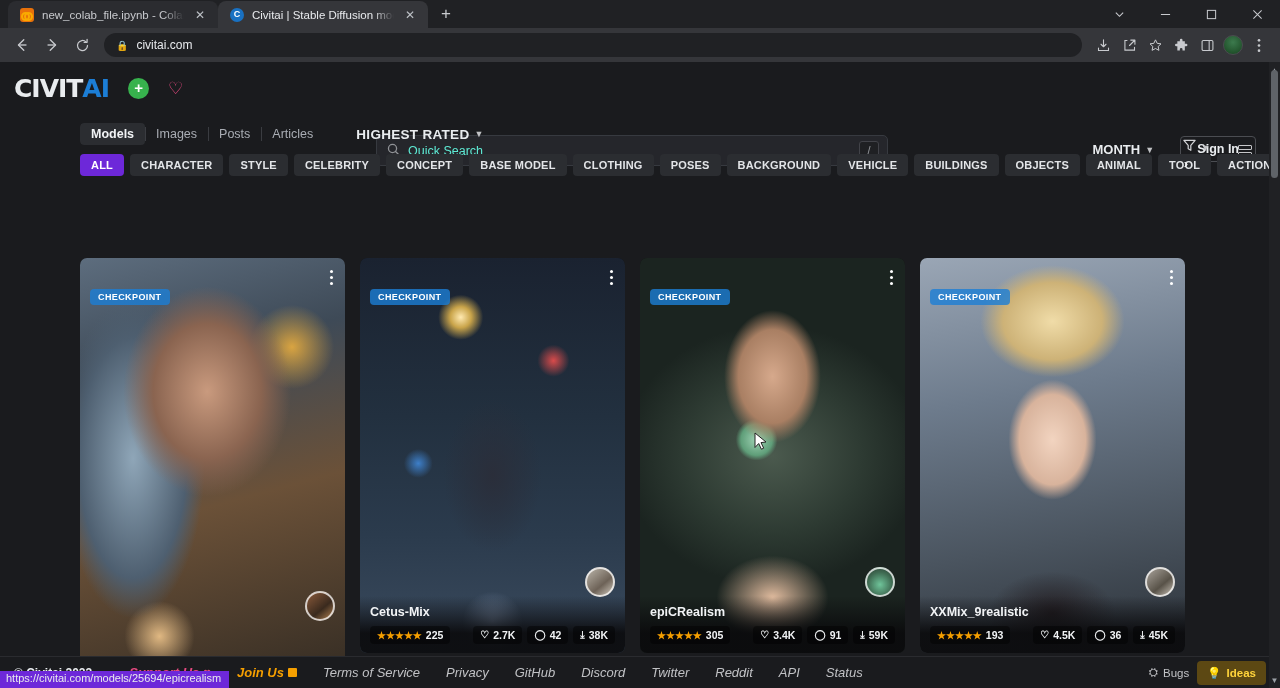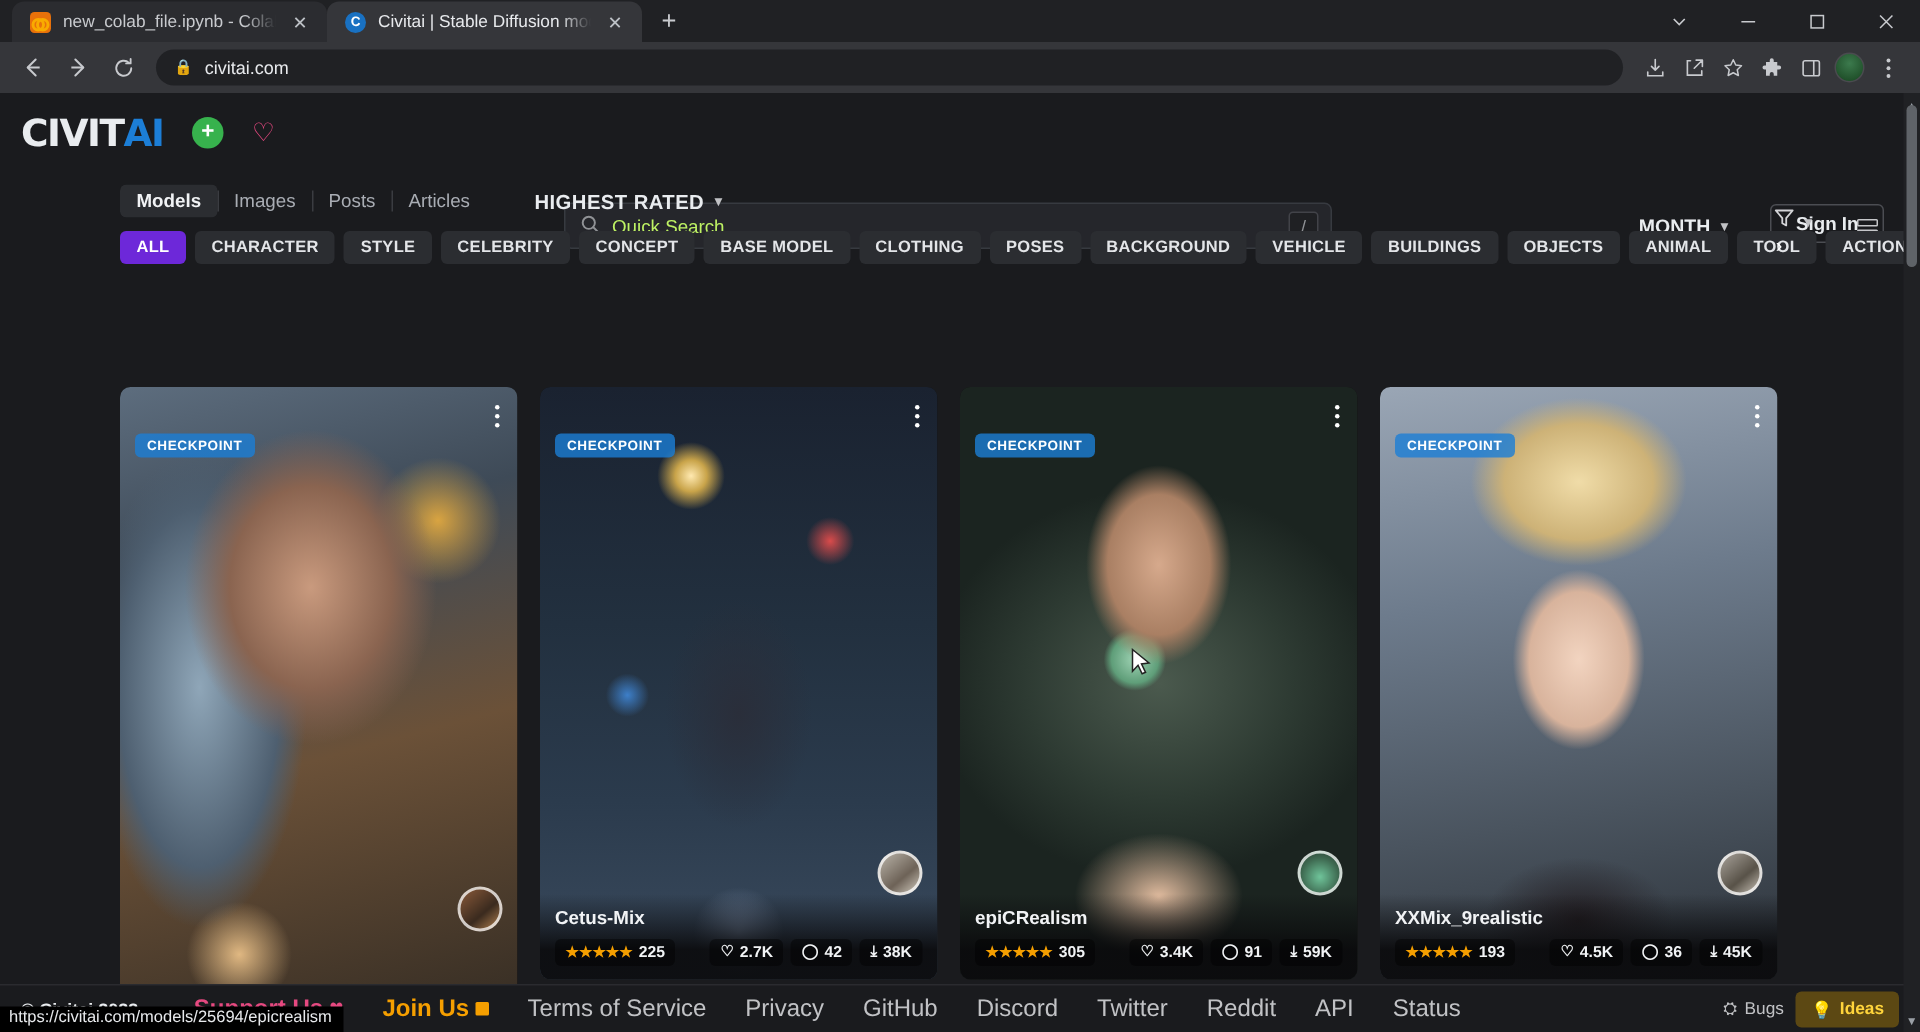--- a/index.html
+++ b/index.html
@@ -106,21 +106,21 @@
     color:#fff;font-size:15px;line-height:0; margin-left:9px; font-weight:bold;
   }
   .heart-icon { color:#e64980; font-size:17px; margin-left:9px; line-height:1;}
 
   .search-wrap {
     position:absolute; left:376px; top:73px; width:512px; height:31px;
     background:#25262b; border:1px solid #373a40; border-radius:5px;
     display:flex; align-items:center; padding: 0 8px 0 10px; gap:8px;
   }
   .search-wrap .mag { color:#909296; font-size:13px; }
-  .search-placeholder { flex:1; color:#bef264; font-size:12.5px; }
+  .search-placeholder { flex:1; color:#5eead4; font-size:12.5px; }
   .slash-key {
     width:20px;height:20px;border:1px solid #424349;border-radius:3px;
     display:flex;align-items:center;justify-content:center;
     color:#909296; font-size:12px; background:#1f2023;
   }
   .signin-btn {
     position:absolute; right:24px; top:74px;
     border:1px solid #4b4d52; border-radius:4px;
     padding: 5px 16px; color:#e9ecef; font-size:12.5px; font-weight:bold;
     background:transparent;
@@ -221,32 +221,32 @@
   .ic { font-size:10px; line-height:1; }
 
   
   .foot {
     position:absolute; left:0; bottom:0; width:1280px; height:32px;
     background:#1a1b1e; border-top:1px solid #2a2b2f;
     display:flex; align-items:center; padding: 0 14px; gap:0px;
     z-index:30;
   }
   .foot-copy { color:#e9ecef; font-size:12px; font-weight:bold; margin-right:24px; }
-  .foot-link { color:#c1c2c5; font-size:16px; padding: 0 13px; display:flex; align-items:center; gap:4px;}
+  .foot-link { color:#c1c2c5; font-size:13px; padding: 0 13px; display:flex; align-items:center; gap:4px;font-style:italic;}
   .foot-link.support { color:#e64980; font-weight:bold; }
   .foot-link.join { color:#f59f00; font-weight:bold; }
   .foot-right { position:absolute; right:14px; display:flex; align-items:center; gap:8px; }
   .bugs-btn { color:#c1c2c5; font-size:11.5px; display:flex; align-items:center; gap:5px; }
   .ideas-btn {
     background:#5c4813; color:#ffd43b; font-size:11.5px; font-weight:bold;
     padding: 5px 10px; border-radius:4px; display:flex; align-items:center; gap:5px;
   }
   .statusbar {
     position:absolute; left:0; bottom:0; height:17px;
-    background:#000000; color:#e8eaed; font-size:11px;
+    background:#6d28d9; color:#e8eaed; font-size:11px;
     padding: 1px 8px 0 6px; z-index:40; white-space:nowrap;
   }
 
   
   .scrollbar {
     position:absolute; right:0; top:62px; width:11px; height:626px;
     background:#202124; z-index:50;
   }
   .scrollbar .thumb {
     position:absolute; top:8px; left:2px; width:7px; height:108px;

